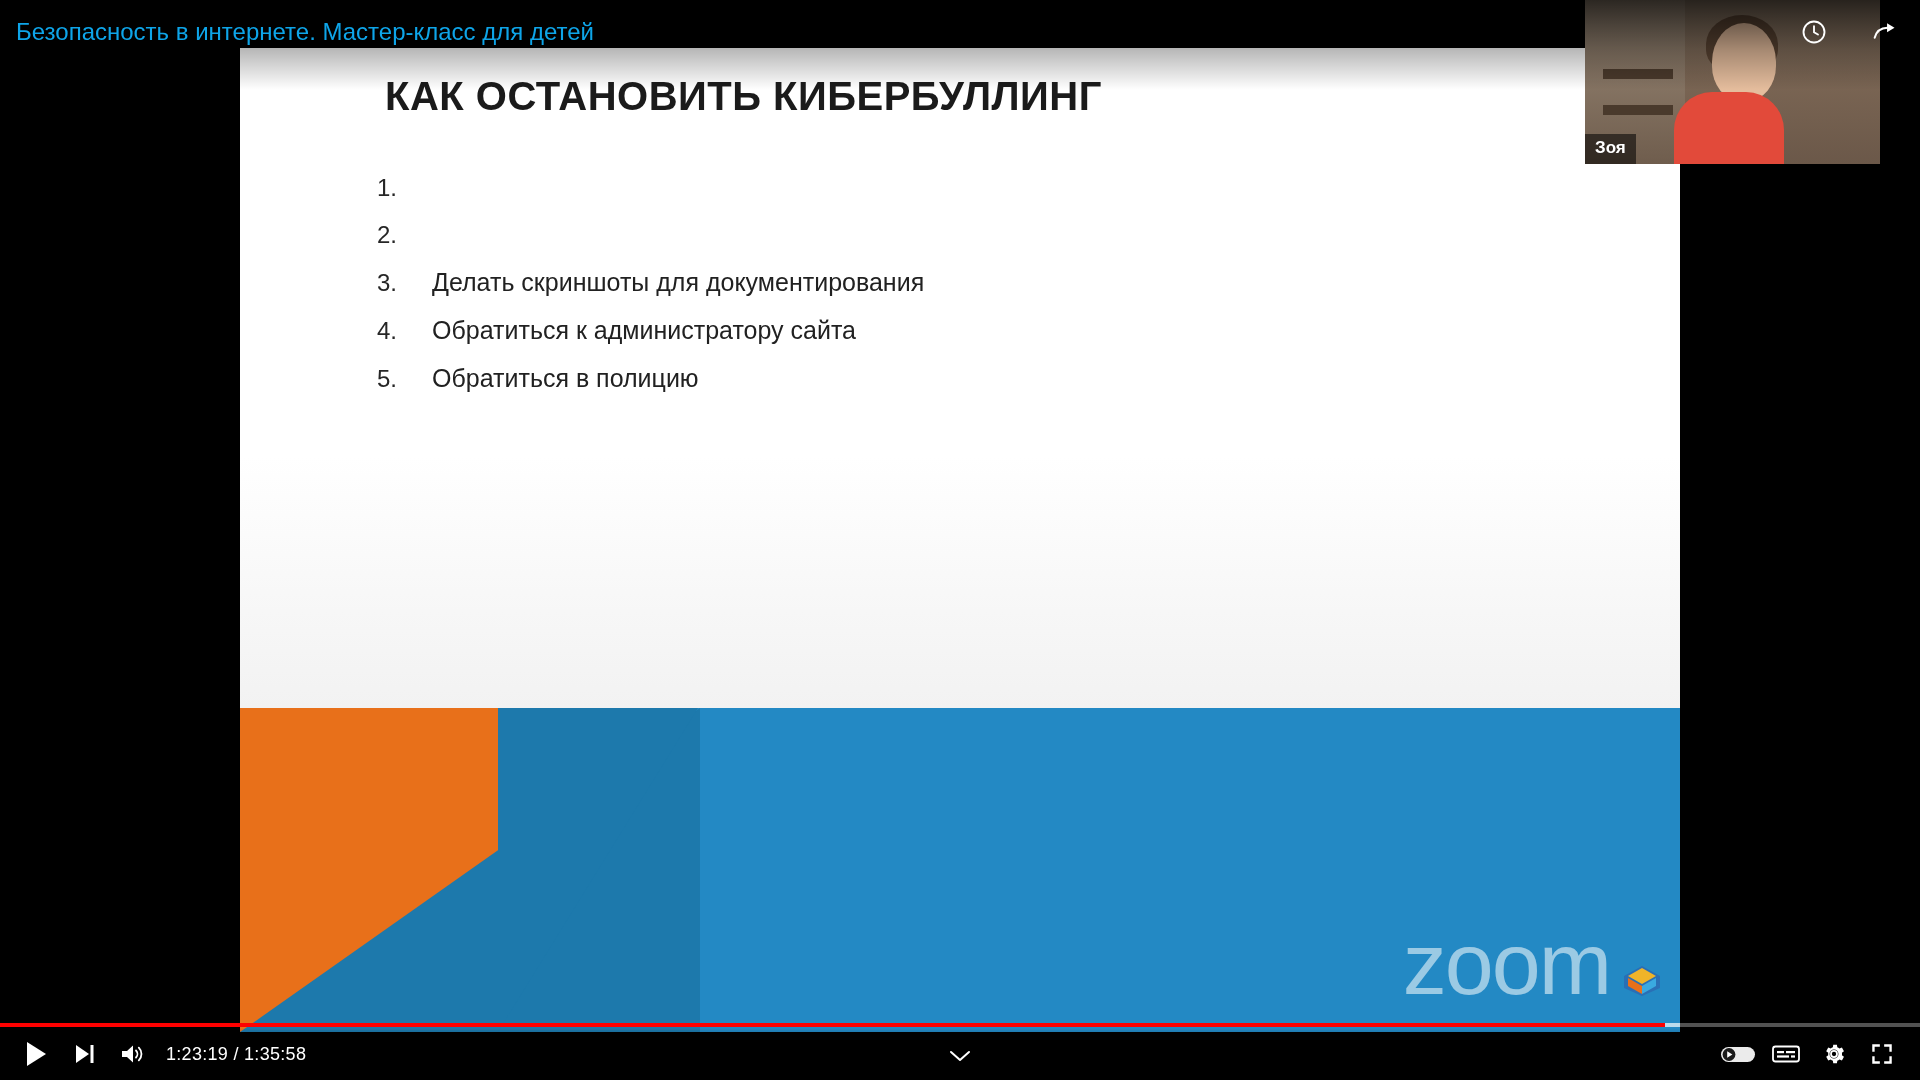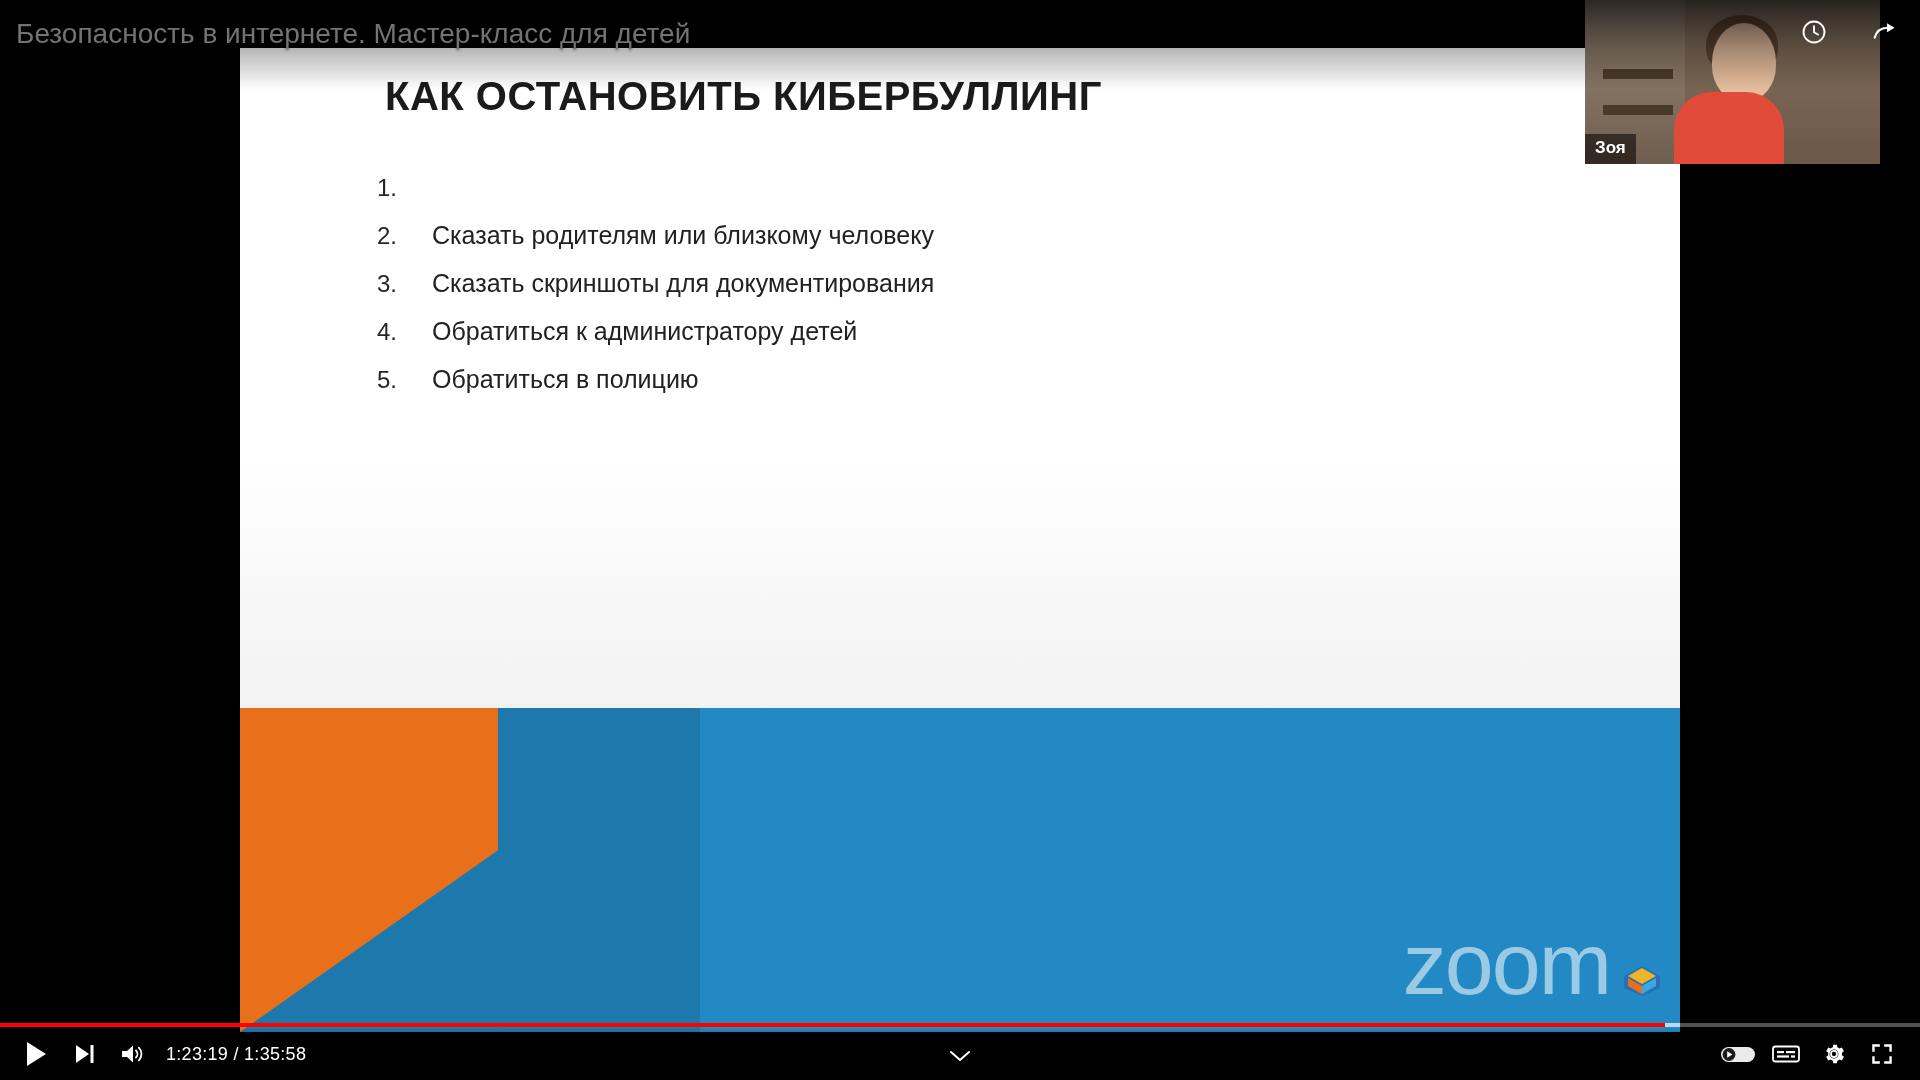--- a/index.html
+++ b/index.html
@@ -220,22 +220,22 @@
     left: 0; top: 0;
     width: 1920px;
     height: 90px;
     background: linear-gradient(180deg, rgba(0,0,0,0.72) 0%, rgba(0,0,0,0.28) 55%, rgba(0,0,0,0) 100%);
     pointer-events: none;
   }
   .video-title {
     position: absolute;
     left: 16px;
     top: 18px;
-    font-size: 28px;
-    color: #737373;
+    font-size: 24px;
+    color: #0ea5e9;
     text-shadow: 0 1px 3px rgba(0,0,0,0.6);
     white-space: nowrap;
   }
   .top-right-btns {
     position: absolute;
     right: 14px;
     top: 10px;
     display: flex;
     align-items: center;
     gap: 26px;
@@ -346,29 +346,28 @@
       <div class="slide-white"></div>
 
       <div class="slide-title">КАК ОСТАНОВИТЬ КИБЕРБУЛЛИНГ</div>
 
       <ul class="slide-list">
         <li>
           <span class="num">1.</span>
         </li>
         <li>
           <span class="num">2.</span>
-          <span>Сказать родителям или близкому человеку</span>
         </li>
         <li>
           <span class="num">3.</span>
-          <span>Сказать скриншоты для документирования</span>
+          <span>Делать скриншоты для документирования</span>
         </li>
         <li>
           <span class="num">4.</span>
-          <span>Обратиться к администратору детей</span>
+          <span>Обратиться к администратору сайта</span>
         </li>
         <li>
           <span class="num">5.</span>
           <span>Обратиться в полицию</span>
         </li>
       </ul>
 
       <div class="band">
         <div class="band-orange"></div>
         <div class="band-tri-dark"></div>

